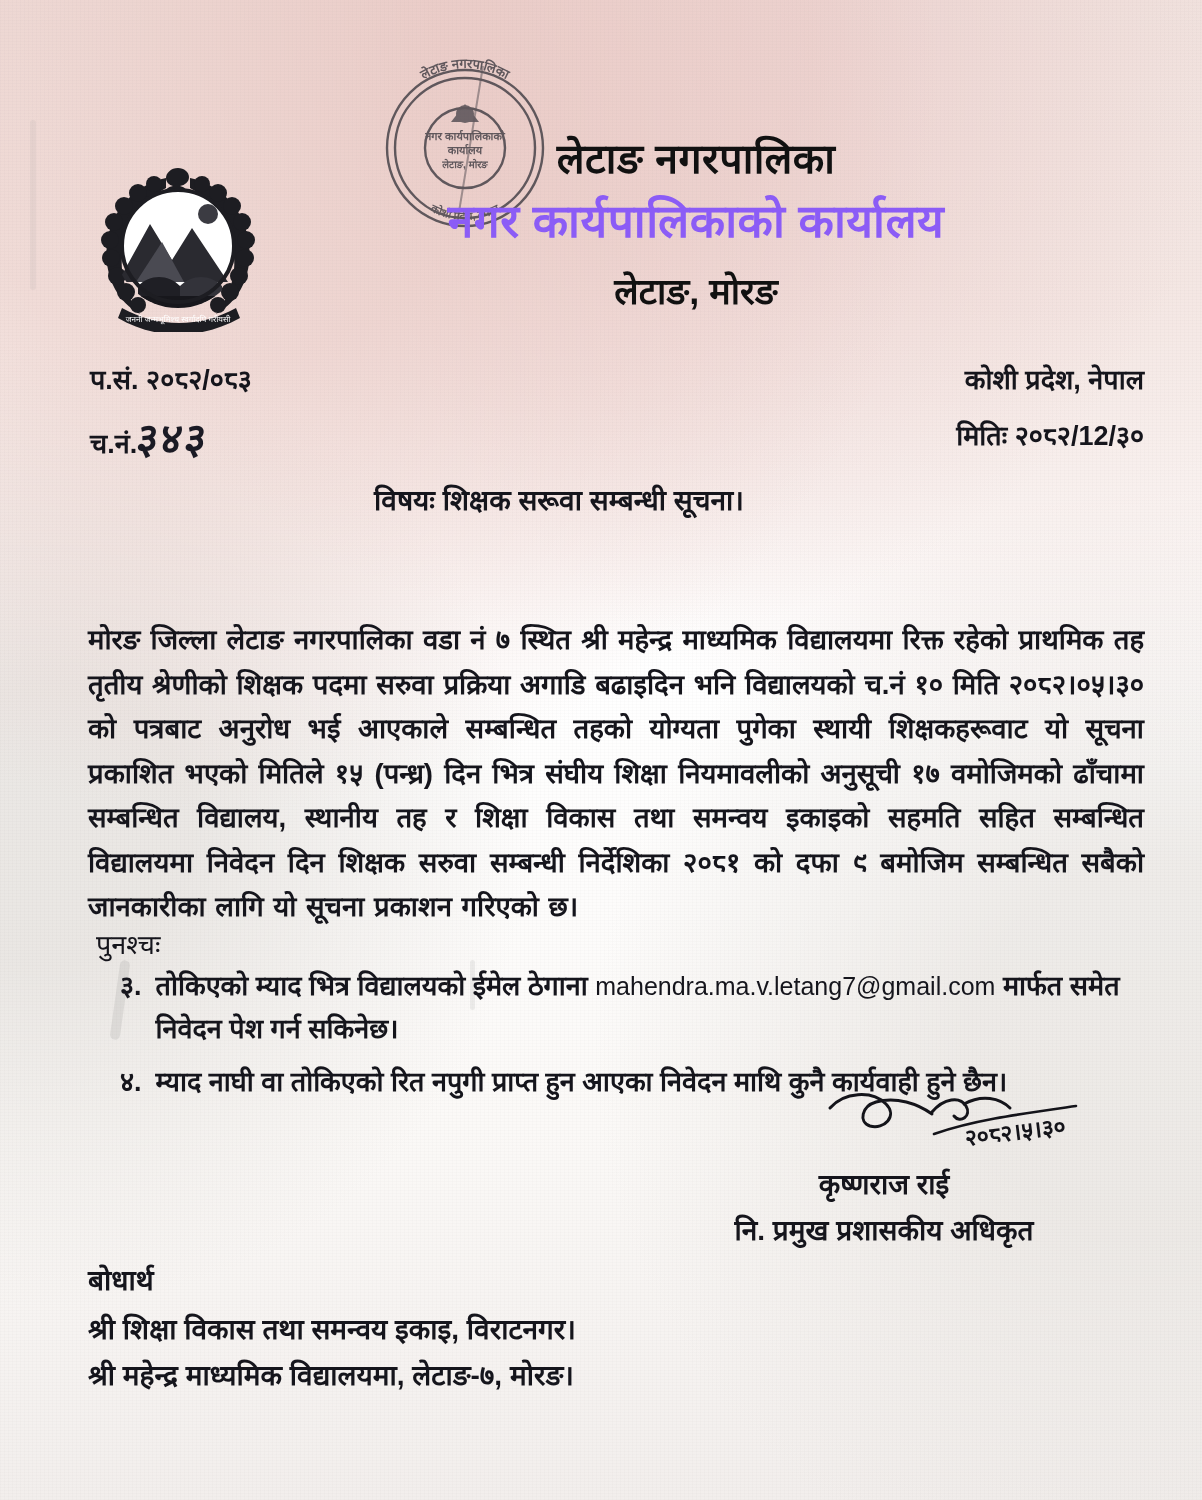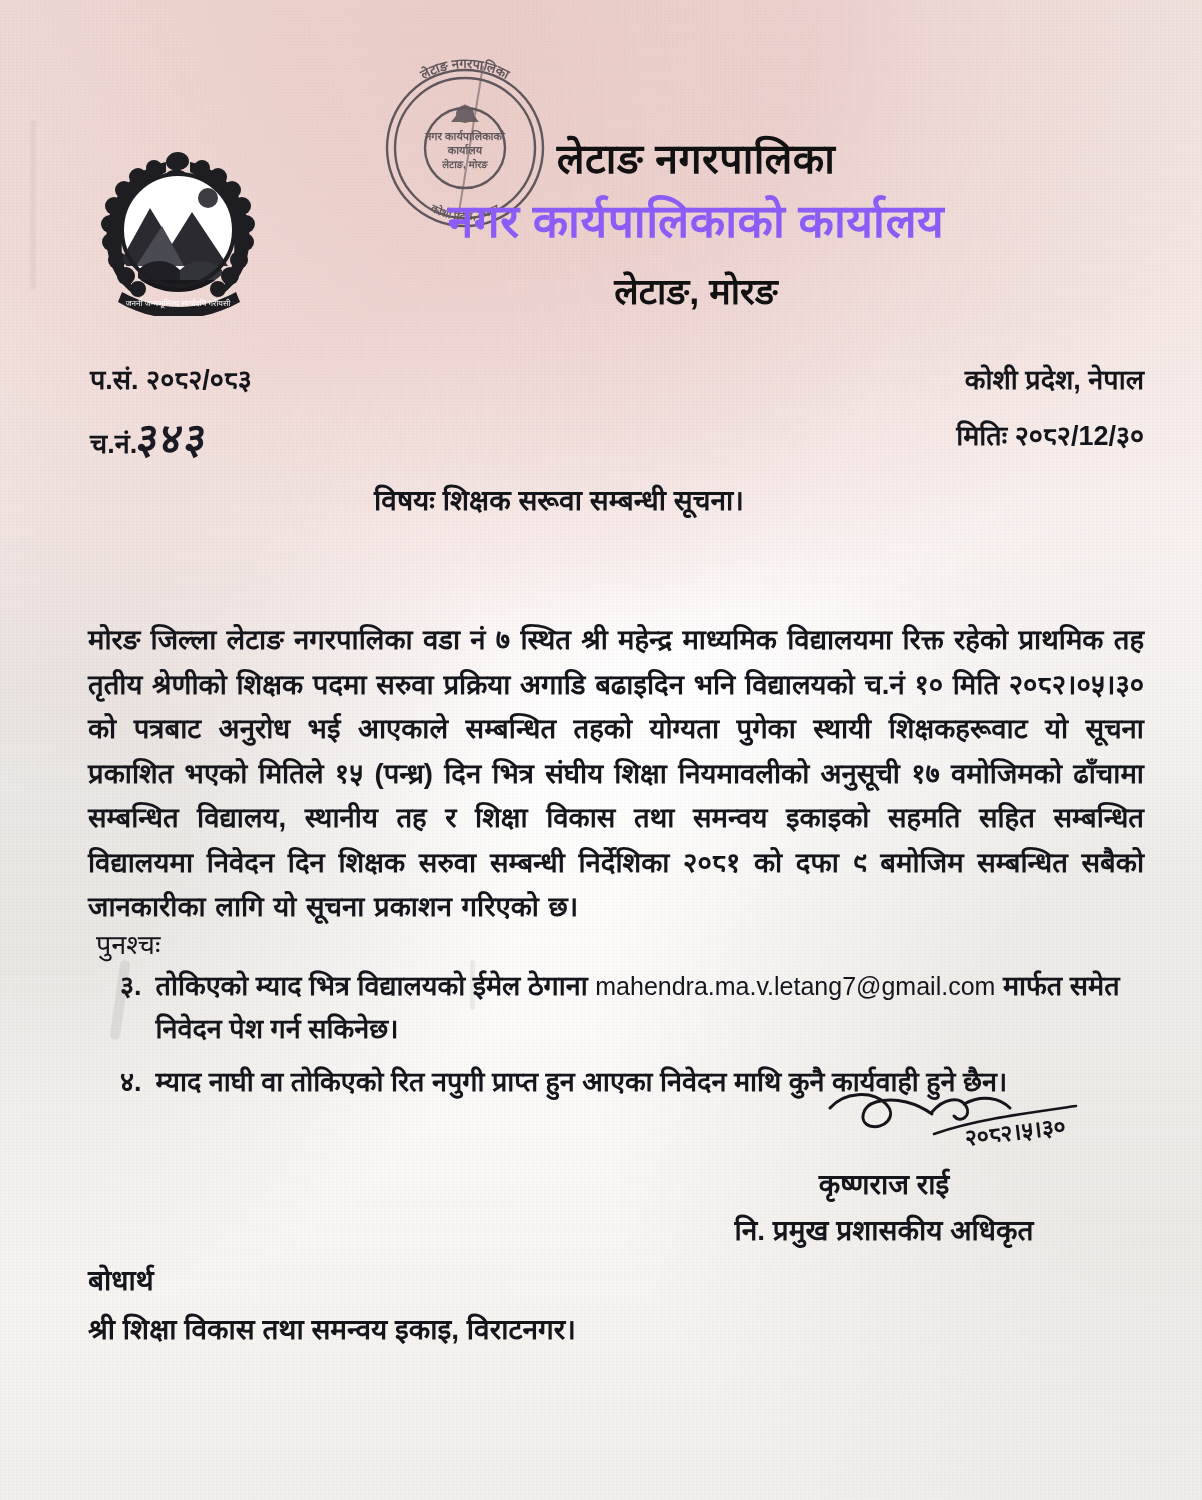--- a/index.html
+++ b/index.html
@@ -29,21 +29,21 @@
     background-image:
       repeating-linear-gradient(0deg, rgba(0,0,0,0.012) 0 1px, rgba(255,255,255,0) 1px 3px),
       repeating-linear-gradient(90deg, rgba(0,0,0,0.01) 0 1px, rgba(255,255,255,0) 1px 4px);
     pointer-events:none;
   }
   .sheet{position:absolute;inset:0;}
 
   
   .header{position:absolute;left:0;right:0;top:28px;height:320px;}
   .emblem{
-    position:absolute;left:88px;top:118px;width:180px;height:170px;
+    position:absolute;left:88px;top:134px;width:180px;height:170px;
   }
   .emblem svg{width:100%;height:100%;}
   .stamp{
     position:absolute;left:365px;top:28px;width:200px;height:175px;opacity:.72;
   }
   .stamp svg{width:100%;height:100%;}
   .title-block{position:absolute;left:250px;right:60px;top:108px;text-align:center;}
   .t1{font-size:41px;font-weight:700;letter-spacing:.5px;line-height:1.15;color:#111;}
   .t2{font-size:46px;font-weight:700;letter-spacing:.5px;margin-top:12px;line-height:1.15;color:#8b5cf6;}
   .t3{font-size:36px;font-weight:700;margin-top:18px;color:#111;}
@@ -274,15 +274,16 @@
         <text x="152" y="62" font-size="23" font-weight="bold" fill="#14141a" transform="rotate(-7 152 62)" font-family="'Liberation Sans',sans-serif">२०८२।५।३०</text>
       </svg>
     </div>
     <div class="sig-name">कृष्णराज राई</div>
     <div class="sig-post">नि. प्रमुख प्रशासकीय अधिकृत</div>
   </div>
 
   <div class="bodhartha">
     <div class="bh-title">बोधार्थ</div>
     <div>श्री शिक्षा विकास तथा समन्वय इकाइ, विराटनगर।</div>
+    <div>श्री महेन्द्र माध्यमिक विद्यालयमा, लेटाङ-७, मोरङ।</div>
   </div>
 
 </div>
 
 </body></html>

